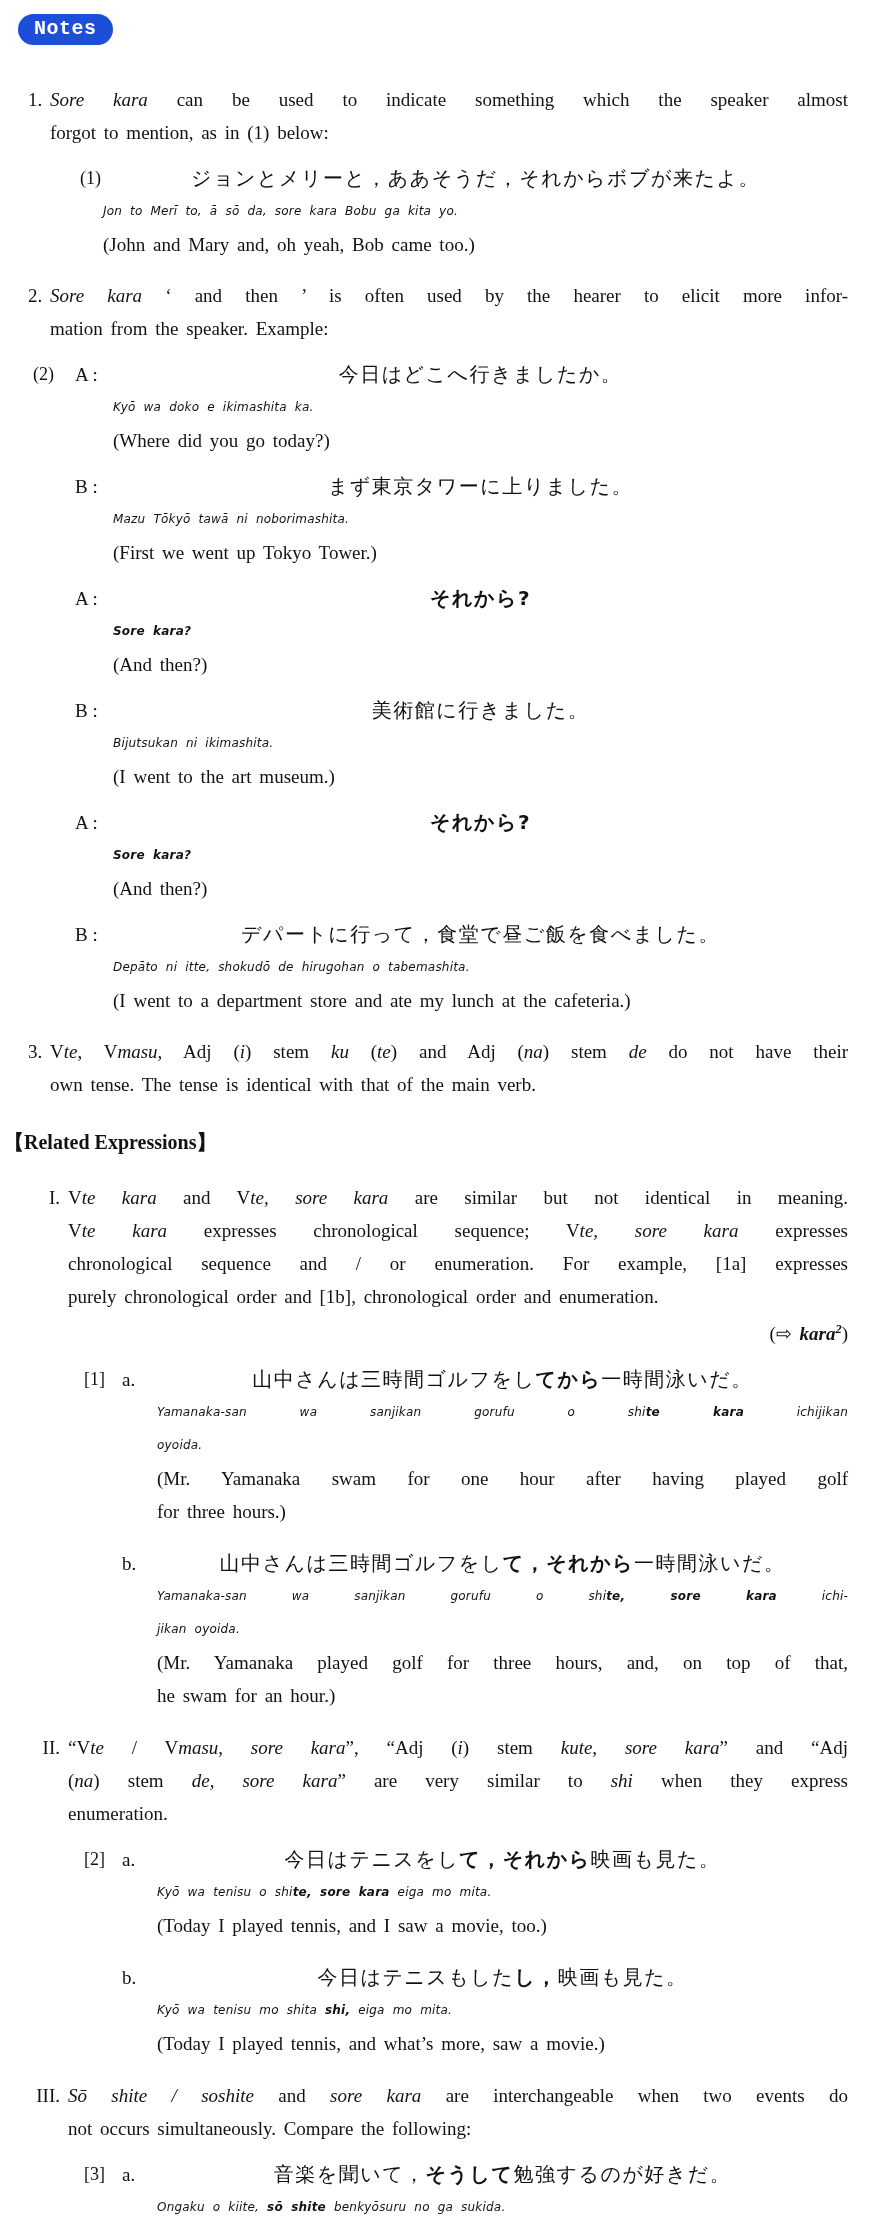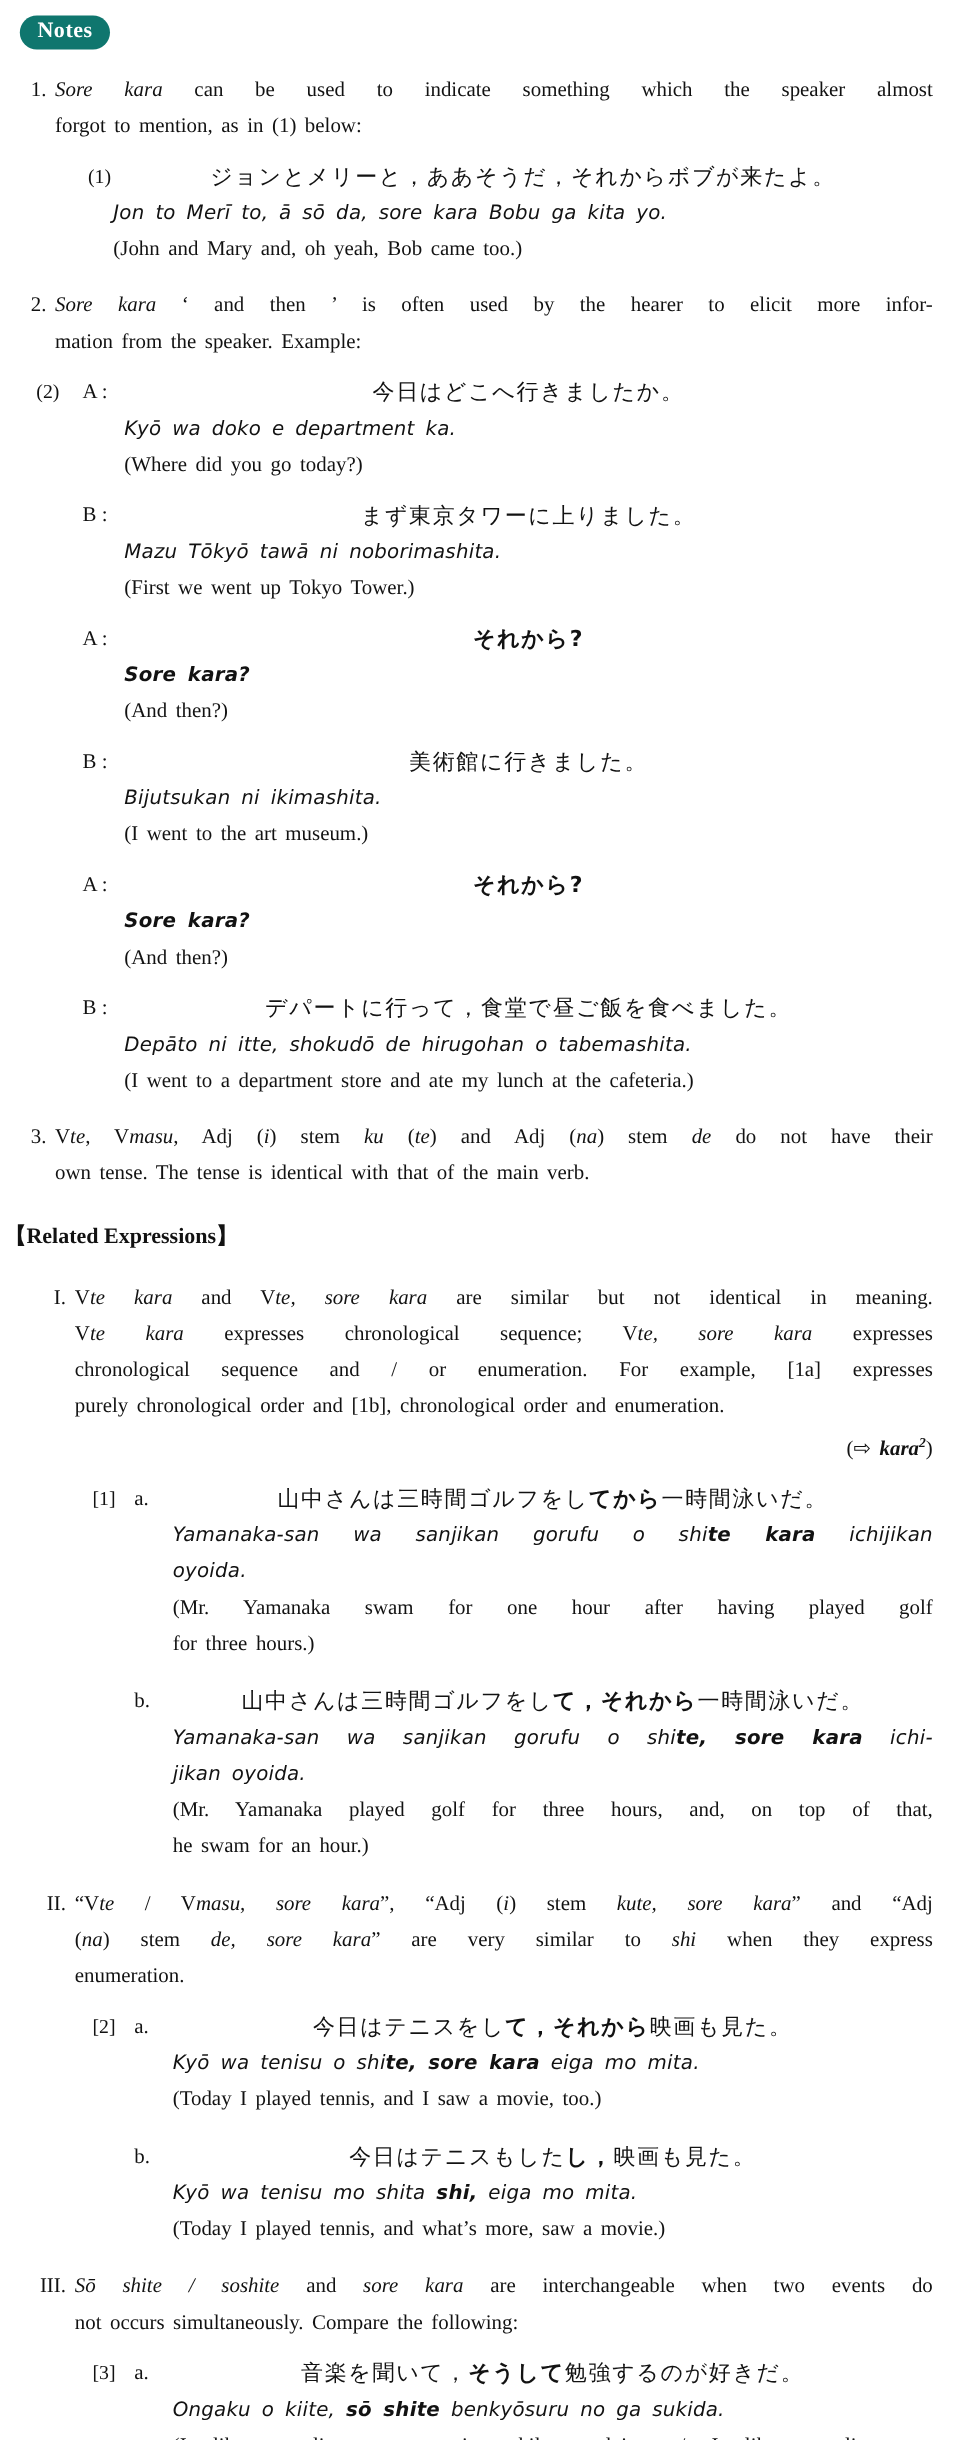--- a/index.html
+++ b/index.html
@@ -3,43 +3,43 @@
 <meta charset="utf-8">
 <style>
   html,body{margin:0;padding:0;background:#ffffff;}
   body{
     width:872px;min-height:2218px;color:#121212;
     font-family:"Liberation Serif", serif;
     -webkit-font-smoothing:antialiased;
   }
   .page{position:relative;padding:10px 24px 30px 0;box-sizing:border-box;width:872px;}
   .badge{
-    display:inline-block;margin:4px 0 2px 18px;
-    background:#0f766e;color:#ffffff;
+    display:inline-block;margin:4px 0 20px 18px;
+    background:#1d4ed8;color:#ffffff;
     border-radius:16px;padding:3px 16px 5px 16px;
-    font-family:Liberation Serif, serif;
+    font-family:Liberation Mono, monospace;
     font-weight:700;font-size:20px;letter-spacing:0.5px;
   }
   .block{position:relative;}
   .note{padding-left:50px;margin:18px 0 6px 0;}
   .note > .num{position:absolute;left:28px;top:0;font-size:19px;line-height:33px;}
   .ex1{padding-left:103px;margin:13px 0 13px 0;}
   .ex1 > .exlab{position:absolute;left:80px;top:0;font-size:18px;line-height:33px;}
   .turn{padding-left:113px;margin:13px 0;}
   .turn > .exlab{position:absolute;left:33px;top:0;font-size:18px;line-height:33px;}
   .turn > .spk{position:absolute;left:75px;top:0;font-size:19px;line-height:33px;}
   .header{margin:24px 0 22px 0;padding-left:4px;font-weight:700;font-size:20px;line-height:34px;}
   .rel{padding-left:68px;margin:16px 0 8px 0;}
   .rel > .num{position:absolute;left:0;top:0;width:60px;text-align:right;font-size:19px;line-height:33px;}
   .sub{padding-left:157px;margin:13px 0 19px 0;}
   .sub > .brk{position:absolute;left:84px;top:0;font-size:18px;line-height:33px;}
   .sub > .ltr{position:absolute;left:122px;top:0;font-size:19px;line-height:33px;}
   .line{line-height:33px;min-height:33px;}
   .f-en{font-family:"Liberation Serif", serif;font-size:19px;word-spacing:3px;}
-  .f-ro{font-family:"DejaVu Sans", sans-serif;font-style:italic;font-size:18px;word-spacing:4px;letter-spacing:0.2px;}
+  .f-ro{font-family:"DejaVu Sans", sans-serif;font-style:italic;font-size:12px;word-spacing:4px;letter-spacing:0.2px;}
   .f-jp{font-family:"DejaVu Sans", sans-serif;font-size:20px;letter-spacing:1.5px;text-align:center;}
   .j{text-align:justify;text-align-last:justify;}
   .right-line{text-align:right;}
   .s-i{font-style:italic;}
   .s-b{font-weight:700;}
   .s-bi{font-weight:700;font-style:italic;text-align:center;}
   .s-sup{vertical-align:super;font-size:0.65em;}
 </style>
 </head>
 <body>
@@ -60,21 +60,21 @@
       </div>
       <div class="block note">
         <span class="num">2.</span>
         <div class="line f-en j"><span class="s-i">Sore kara</span><span> ‘ and then ’ is often used by the hearer to elicit more infor-</span></div>
         <div class="line f-en"><span>mation from the speaker.  Example:</span></div>
       </div>
       <div class="block turn">
         <span class="exlab">(2)</span>
         <span class="spk">A :</span>
         <div class="line f-jp"><span>今日はどこへ行きましたか。</span></div>
-        <div class="line f-ro"><span>Kyō wa doko e department ka.</span></div>
+        <div class="line f-ro"><span>Kyō wa doko e ikimashita ka.</span></div>
         <div class="line f-en"><span>(Where did you go today?)</span></div>
       </div>
       <div class="block turn">
         <span class="spk">B :</span>
         <div class="line f-jp"><span>まず東京タワーに上りました。</span></div>
         <div class="line f-ro"><span>Mazu Tōkyō tawā ni noborimashita.</span></div>
         <div class="line f-en"><span>(First we went up Tokyo Tower.)</span></div>
       </div>
       <div class="block turn">
         <span class="spk">A :</span>

